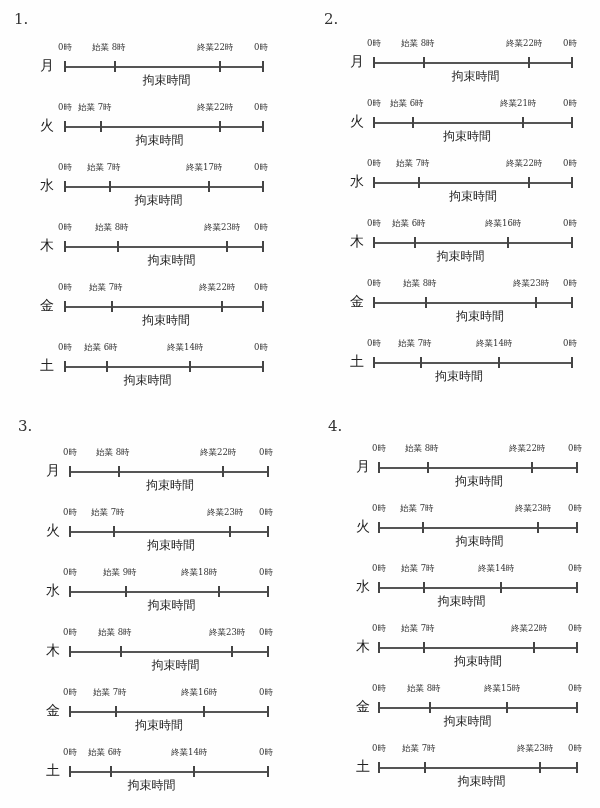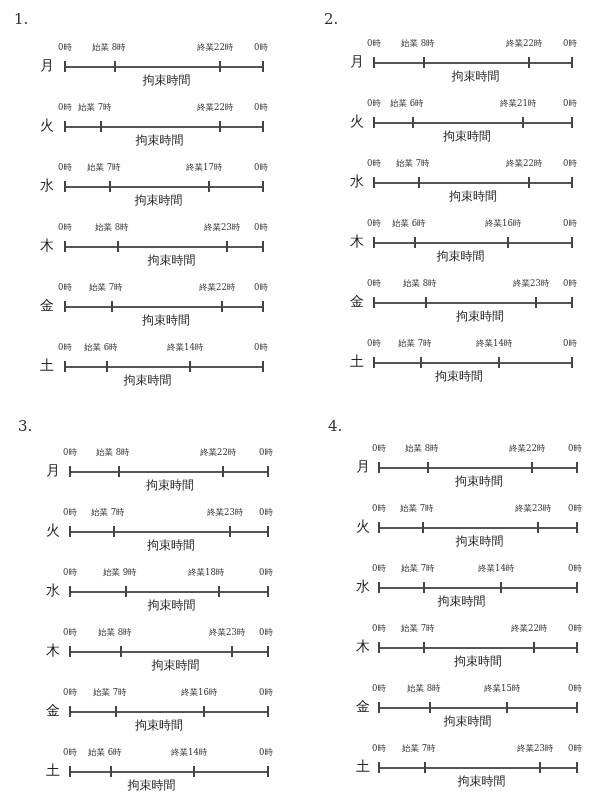--- a/index.html
+++ b/index.html
@@ -174,21 +174,21 @@
     <div class="lbl" style="left: 259px; top: 507px;">0時</div>
     <div class="restraint" style="left: 171px; top: 537px;">拘束時間</div>
     <div class="day" style="left: 46px; top: 582px;">水</div>
     <div class="line" style="left: 69px; top: 591px; width: 198px;"></div>
     <div class="tick" style="left: 69px; top: 586px;"></div>
     <div class="tick" style="left: 125px; top: 586px;"></div>
     <div class="tick" style="left: 218px; top: 586px;"></div>
     <div class="tick" style="left: 267px; top: 586px;"></div>
     <div class="lbl" style="left: 63px; top: 567px;">0時</div>
     <div class="lbl" style="left: 103px; top: 567px;">始業 9時</div>
-    <div class="lbl" style="left: 188px; top: 567px;">終業18時</div>
+    <div class="lbl" style="left: 181px; top: 567px;">終業18時</div>
     <div class="lbl" style="left: 259px; top: 567px;">0時</div>
     <div class="restraint" style="left: 171.5px; top: 597px;">拘束時間</div>
     <div class="day" style="left: 46px; top: 642px;">木</div>
     <div class="line" style="left: 69px; top: 651px; width: 198px;"></div>
     <div class="tick" style="left: 69px; top: 646px;"></div>
     <div class="tick" style="left: 120px; top: 646px;"></div>
     <div class="tick" style="left: 231px; top: 646px;"></div>
     <div class="tick" style="left: 267px; top: 646px;"></div>
     <div class="lbl" style="left: 63px; top: 627px;">0時</div>
     <div class="lbl" style="left: 98px; top: 627px;">始業 8時</div>

